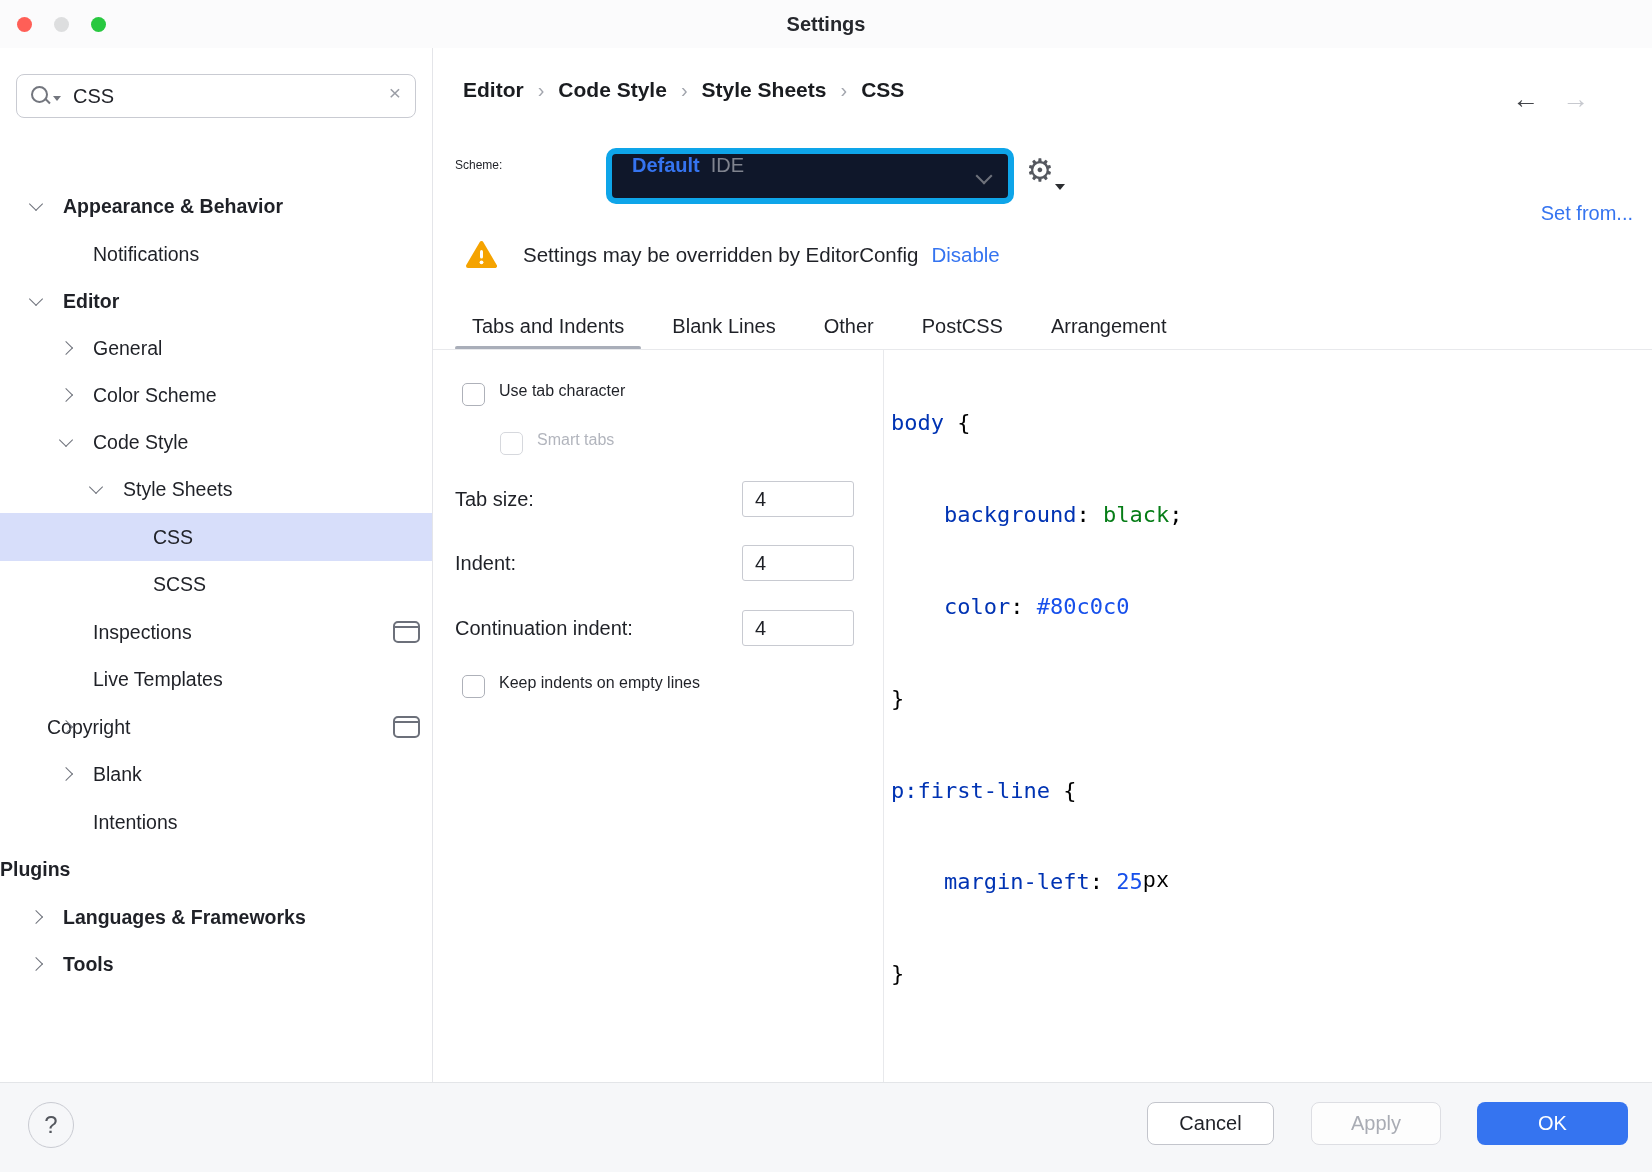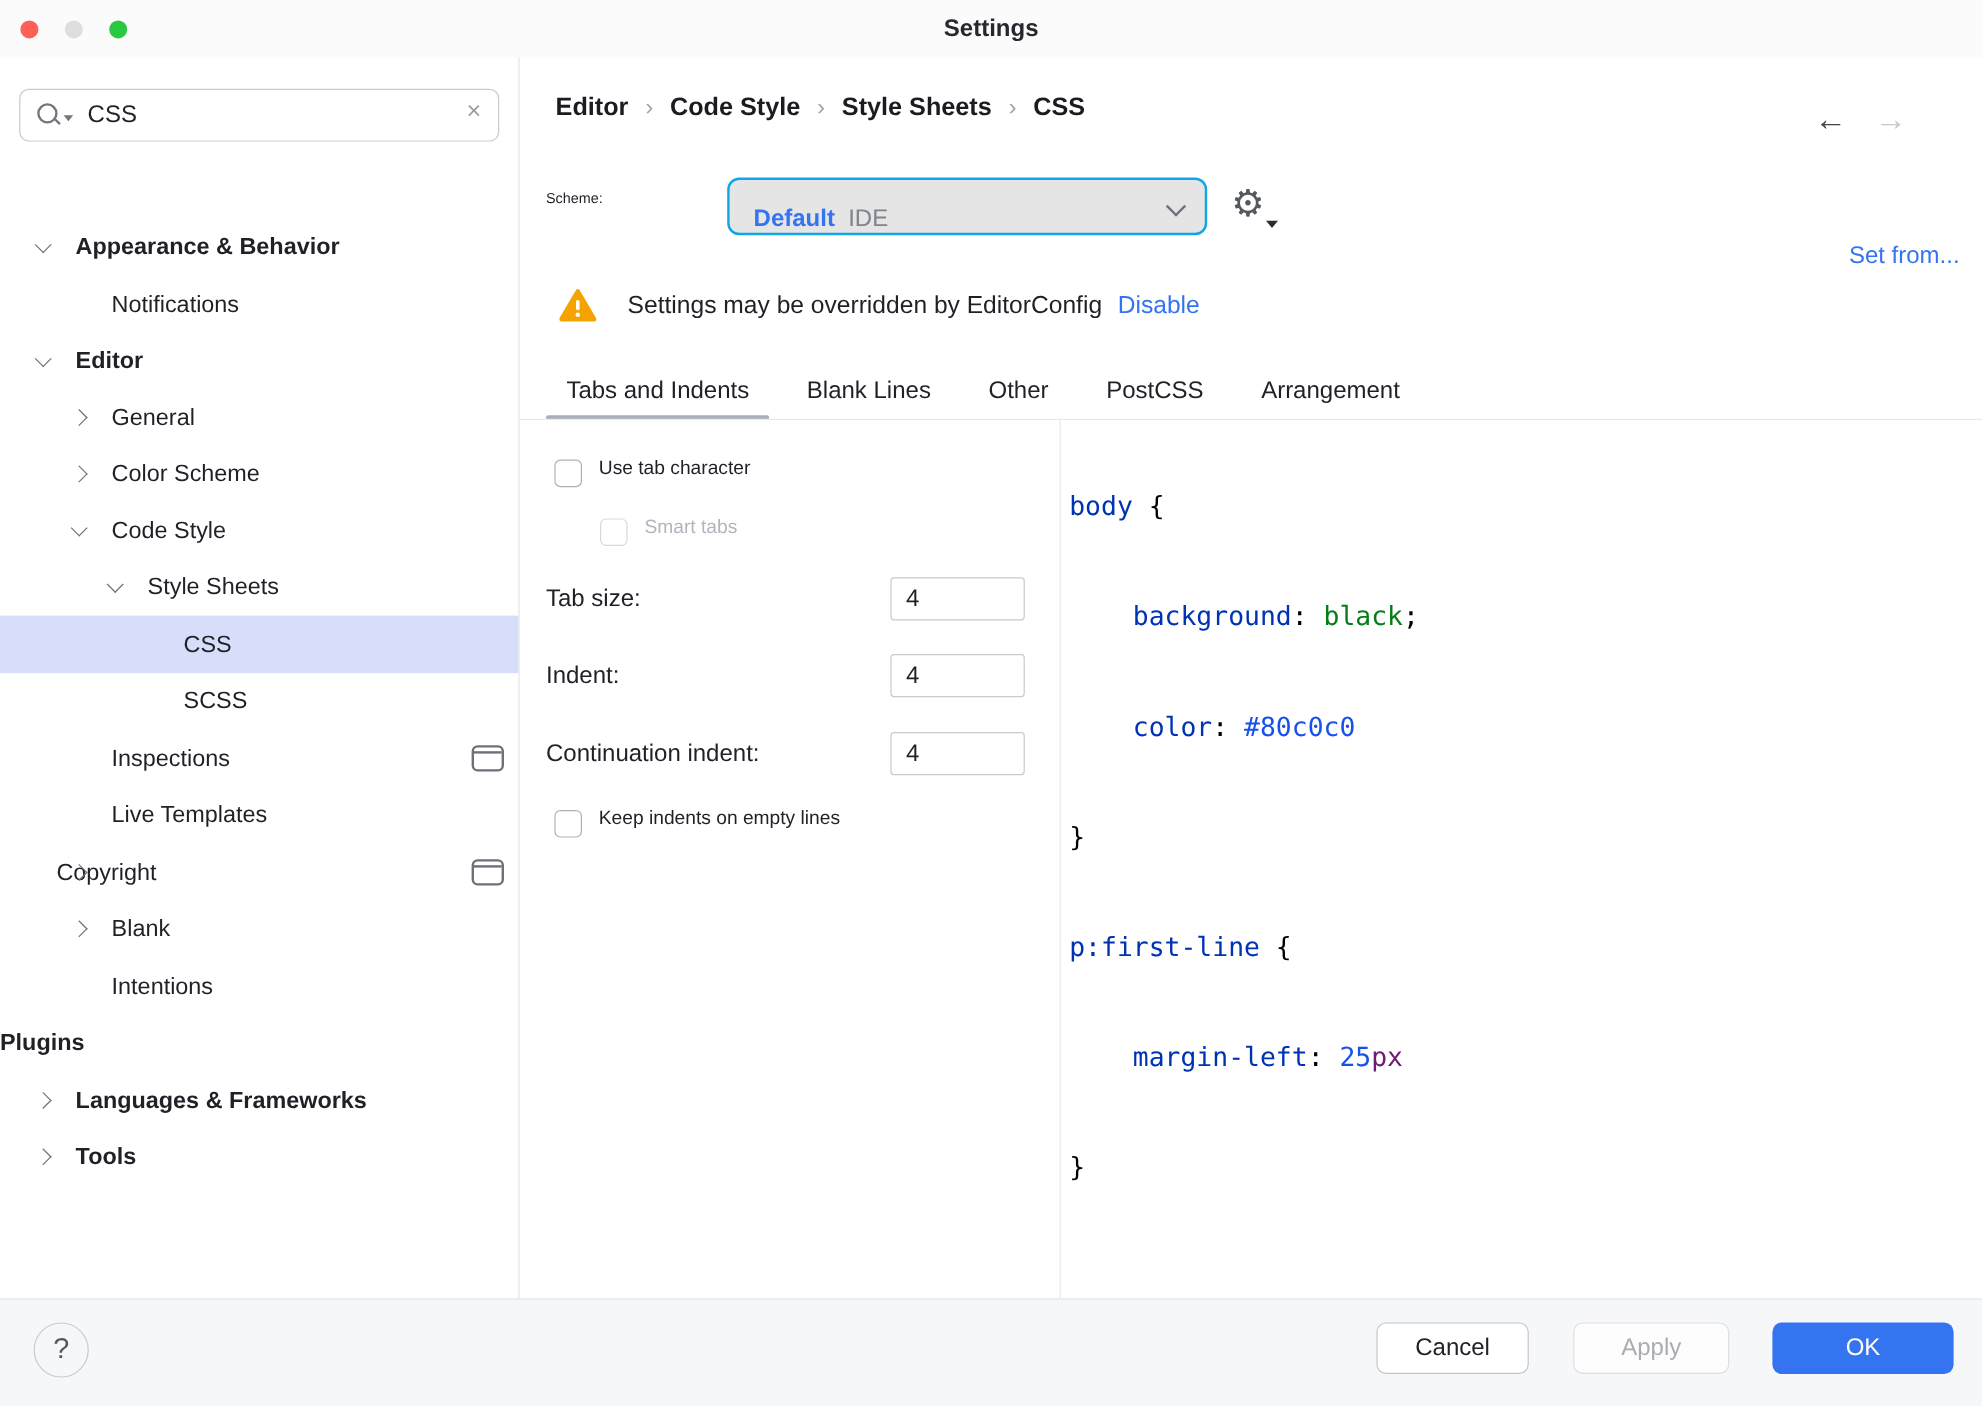--- a/index.html
+++ b/index.html
@@ -32,21 +32,21 @@
   .chev.down{transform:translateY(-70%) rotate(45deg)}
   .chev.right{transform:translateY(-50%) rotate(-45deg)}
   .mod-icon{position:absolute;right:12px;top:50%;transform:translateY(-50%);width:23px;height:18px;border:2px solid #6c707a;border-radius:5px}
   .mod-icon::after{content:"";position:absolute;left:0px;right:0px;top:3px;border-top:2px solid #6c707a}
 
   
   .breadcrumb{position:absolute;left:463px;top:78px;display:flex;align-items:center;gap:14px;font-size:21px;font-weight:700;color:#1a1c20}
   .bc-sep{color:#a2a5ad;font-weight:400;font-size:20px}
   .nav-arrow{position:absolute;top:84px;font-size:27px}
   .scheme-label{position:absolute;left:455px;top:158px;font-size:12px}
-  .scheme-select{position:absolute;left:606px;top:148px;width:396px;height:44px;border:2px solid #0ea5e9;border-radius:10px;background:#e5e5e5;display:flex;align-items:flex-end}
+  .scheme-select{position:absolute;left:606px;top:148px;width:396px;height:44px;border:6px solid #0ea5e9;border-radius:10px;background:#0f172a;display:flex;align-items:flex-start}
   .scheme-val{margin-left:20px;font-size:20px;font-weight:700;color:#3574f0}
   .scheme-suffix{margin-left:11px;font-size:20px;color:#7f838e}
   .scheme-chevron{position:absolute;right:18px;top:16px;width:10px;height:10px;border-right:2px solid #6e727b;border-bottom:2px solid #6e727b;transform:rotate(45deg)}
   .gear{position:absolute;left:1026px;top:150px;font-size:31px;color:#55585f;font-family:"DejaVu Sans",sans-serif;line-height:40px}
   .gear-tri{position:absolute;left:1055px;top:184px;width:0;height:0;border-left:5px solid transparent;border-right:5px solid transparent;border-top:6px solid #2b2d31}
   .setfrom{position:absolute;right:19px;top:202px;font-size:20px;color:#3574f0}
 
   .warn-row{position:absolute;left:466px;top:240px;display:flex;align-items:center;gap:26px;font-size:20.5px}
   .link{color:#3574f0}
 
@@ -232,21 +232,21 @@
 
 <span class="checkbox" style="left:462px;top:675px"></span>
 <span class="cb-label" style="left:499px;top:674px">Keep indents on empty lines</span>
 
 <div class="code">
   <div class="cl"><span style="color: rgb(0, 51, 179);">body</span><span style="color: rgb(0, 0, 0);"> {</span></div>
   <div class="cl"><span style="color: rgb(0, 51, 179);">    background</span><span style="color: rgb(0, 0, 0);">:</span><span style="color: rgb(6, 125, 23);"> black</span><span style="color: rgb(0, 0, 0);">;</span></div>
   <div class="cl"><span style="color: rgb(0, 51, 179);">    color</span><span style="color: rgb(0, 0, 0);">:</span><span style="color: rgb(23, 80, 235);"> #80c0c0</span></div>
   <div class="cl"><span style="color: rgb(0, 0, 0);">}</span></div>
   <div class="cl"><span style="color: rgb(0, 51, 179);">p:first-line</span><span style="color: rgb(0, 0, 0);"> {</span></div>
-  <div class="cl"><span style="color: rgb(0, 51, 179);">    margin-left</span><span style="color: rgb(0, 0, 0);">:</span><span style="color: rgb(23, 80, 235);"> 25</span><span style="color: #701a75;">px</span></div>
+  <div class="cl"><span style="color: rgb(0, 51, 179);">    margin-left</span><span style="color: rgb(0, 0, 0);">:</span><span style="color: rgb(23, 80, 235);"> 25</span><span style="color: #000000; font-family: Liberation Mono, monospace;">px</span></div>
   <div class="cl"><span style="color: rgb(0, 0, 0);">}</span></div>
   <div class="cl"></div>
   <div class="cl"></div>
   
   
 </div>
 
 <div class="footer">
   <div class="help-btn">
       <span>?</span>

